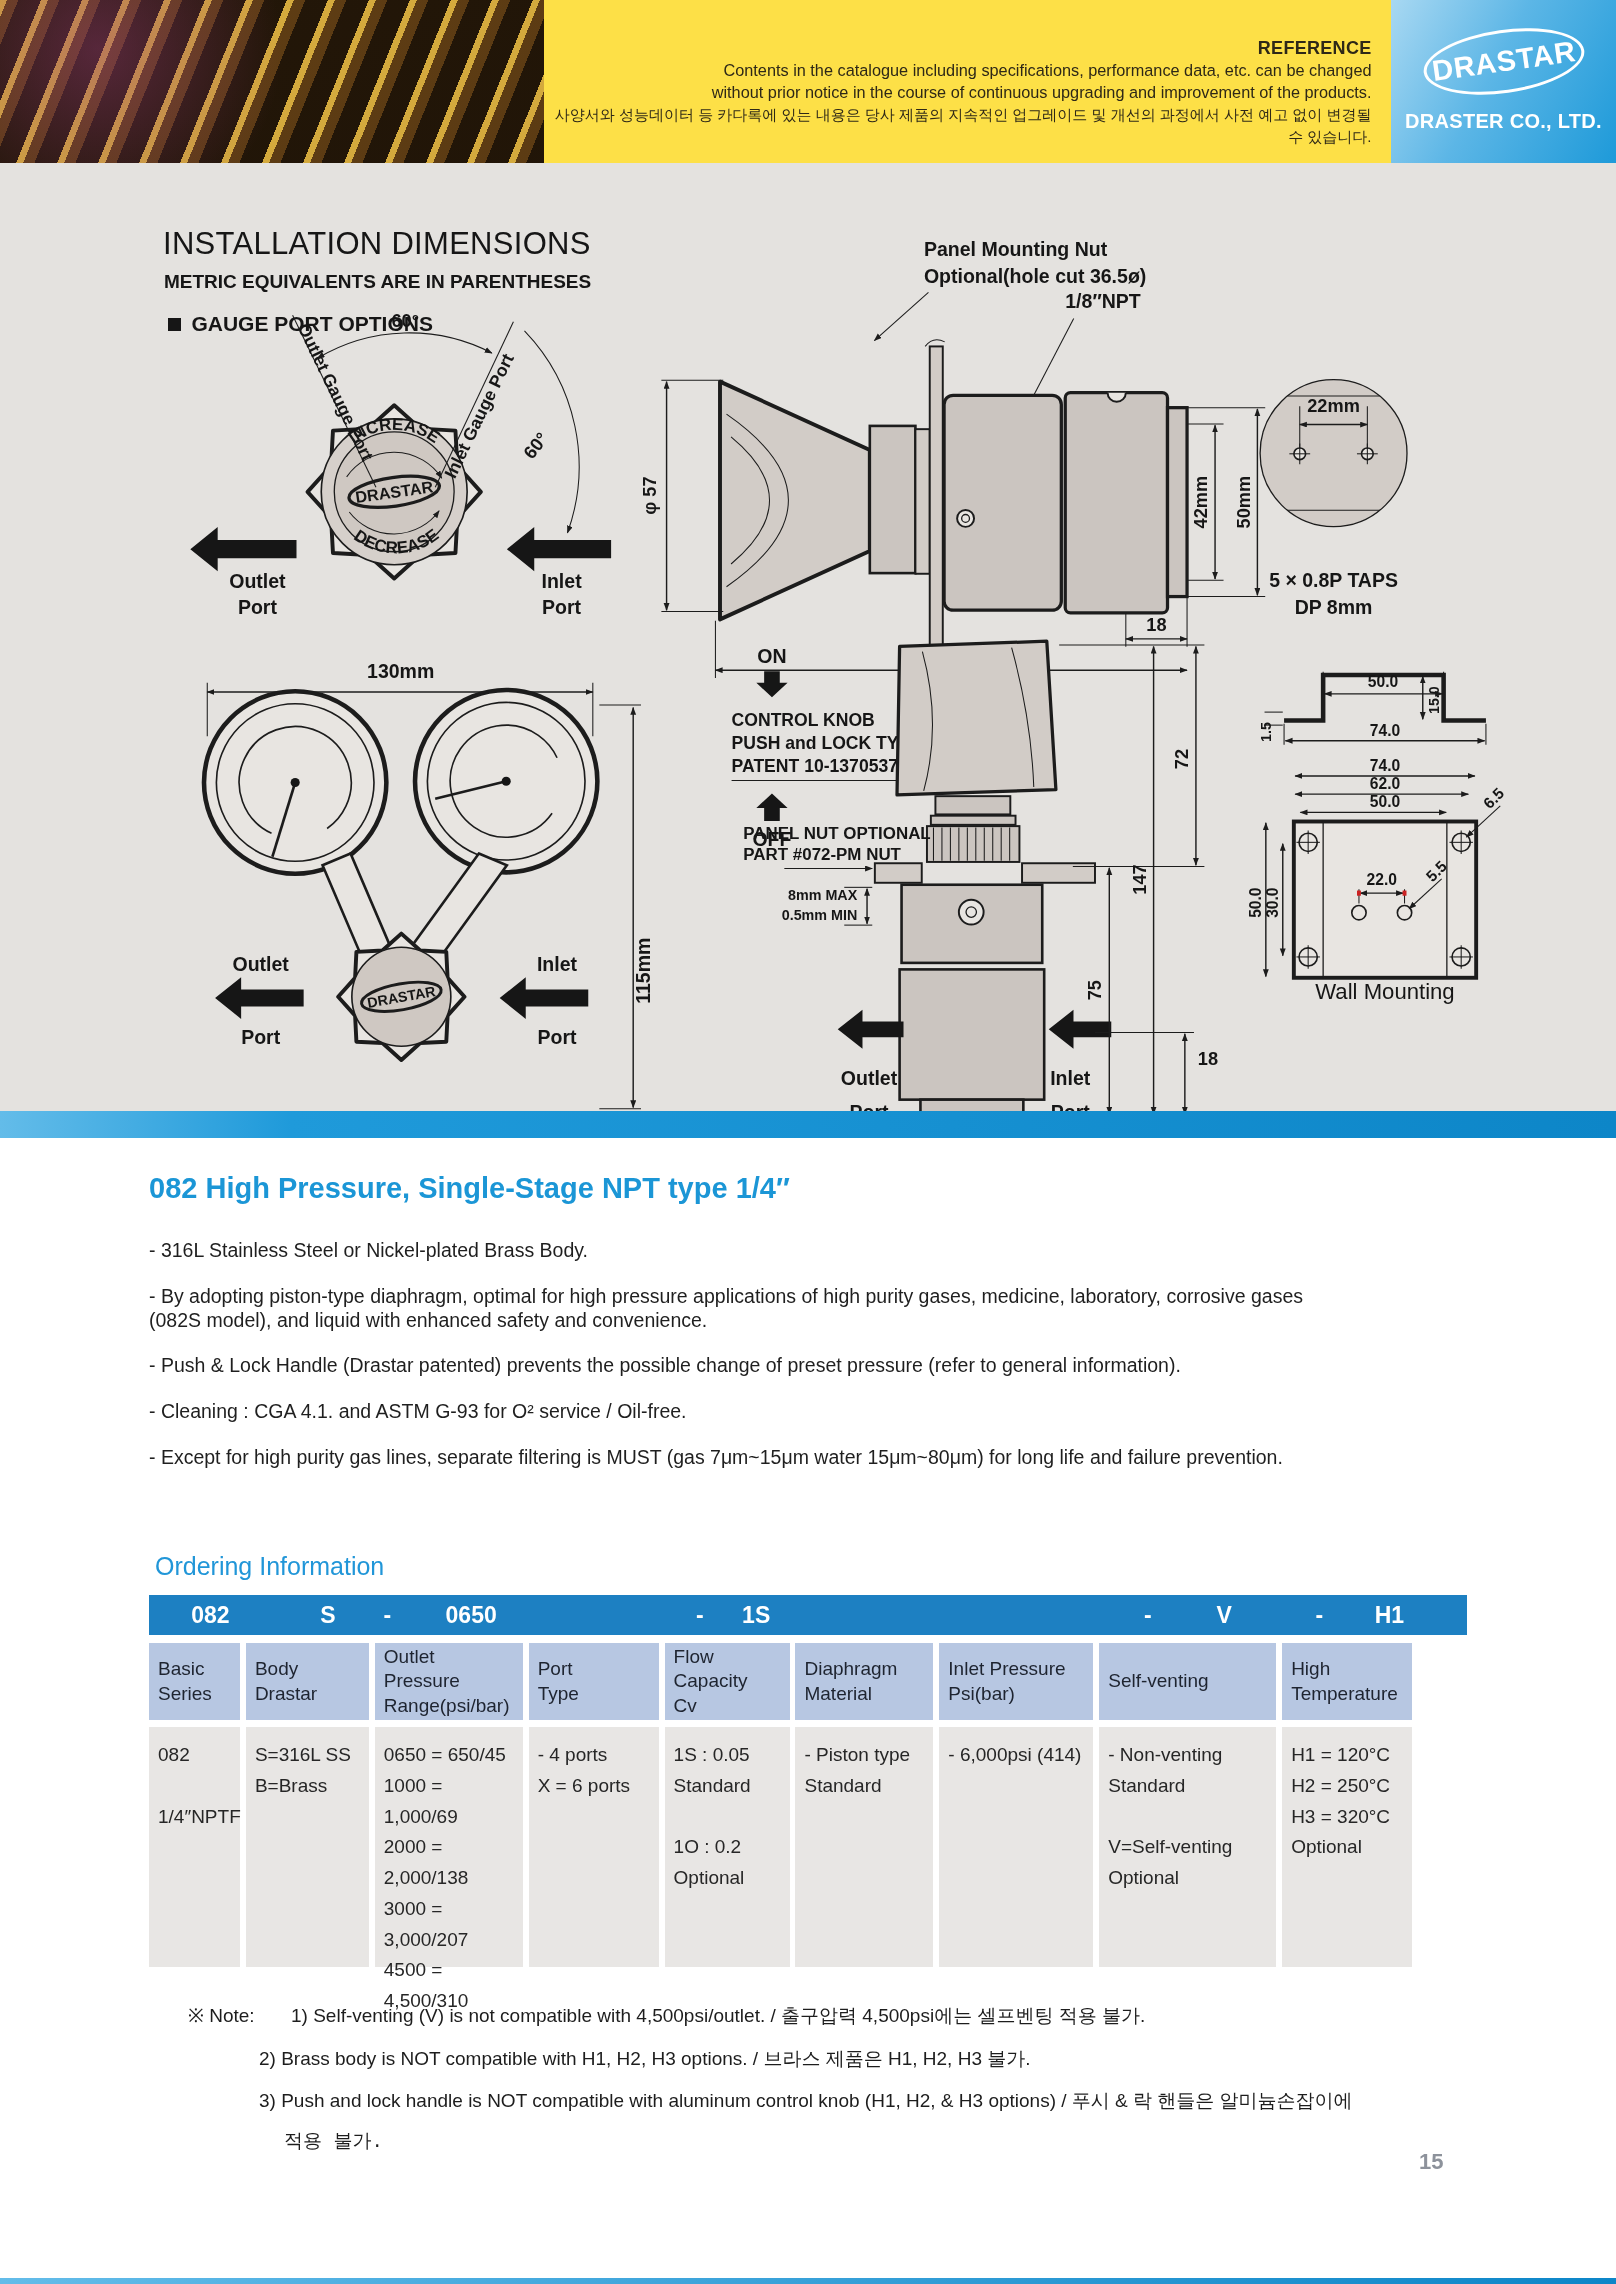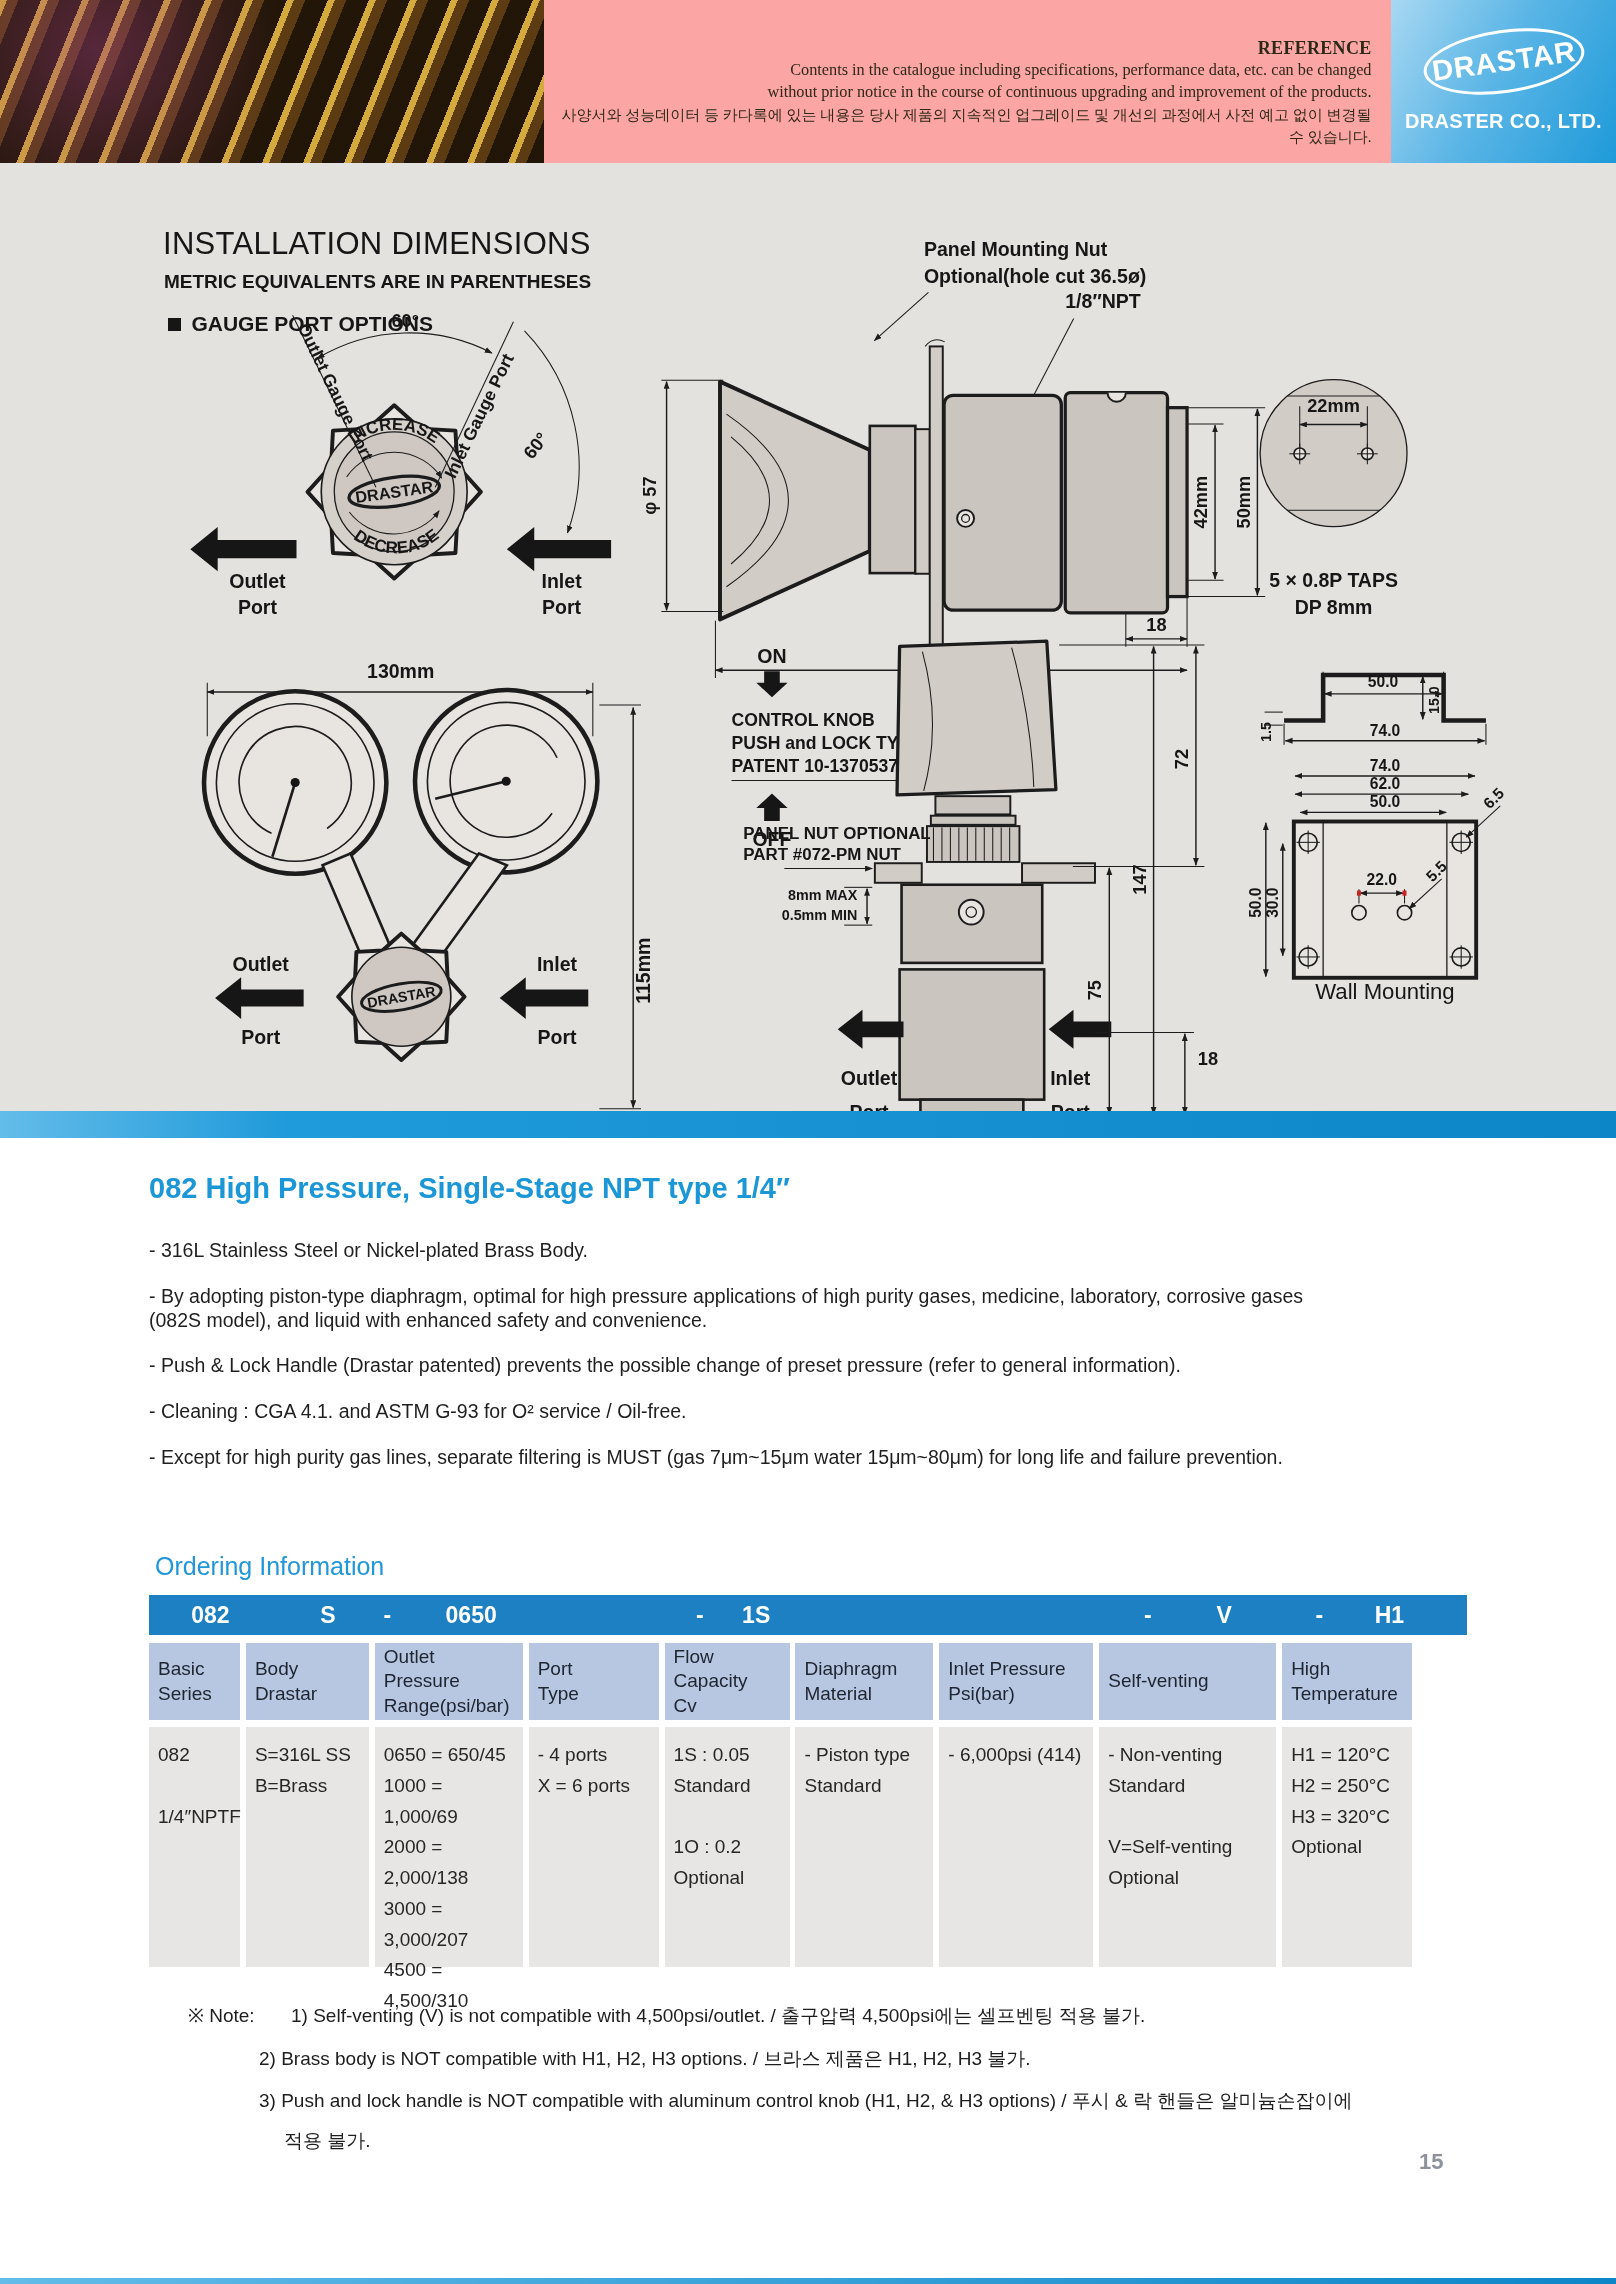--- a/index.html
+++ b/index.html
@@ -7,21 +7,21 @@
         font-family:"Liberation Sans",sans-serif;overflow:hidden;}
   .abs{position:absolute;}
   
   .header{position:absolute;left:0;top:0;width:1616px;height:163px;display:flex;}
   .photo{width:544px;height:163px;background-color:#201208;
     background-image:
       radial-gradient(circle at 18% 30%, rgba(150,60,120,.45), rgba(0,0,0,0) 40%),
       repeating-linear-gradient(112deg, rgba(222,178,64,.95) 0 6.5px, rgba(96,62,20,.95) 6.5px 17px, rgba(34,22,8,.95) 17px 38px),
       linear-gradient(160deg,#3a2410 0%,#140b04 70%);
     background-blend-mode:normal,normal,normal;}
-  .refband{flex:1;background:#fca5a5;color:#2e2817;text-align:right;padding:38px 19.5px 0 0;font-family:Liberation Serif, serif;}
+  .refband{flex:1;background:#fde047;color:#2e2817;text-align:right;padding:38px 19.5px 0 0;}
   .ref-title{font-size:18px;font-weight:bold;letter-spacing:0.3px;}
   .ref-line{font-size:16.3px;line-height:1.38;}
   .ref-kr{font-size:15px;line-height:1.5;}
   .logo-panel{width:225px;height:163px;background:linear-gradient(118deg,#a8d8f2 0%,#5cb6e6 45%,#1e9ad9 100%);
     display:flex;flex-direction:column;align-items:center;justify-content:center;}
   .logo-ellipse{width:156px;height:57px;border:3.9px solid #fff;border-radius:50%;
     transform:rotate(-8deg);display:flex;align-items:center;justify-content:center;}
   .logo-text{color:#fff;font-size:29px;font-weight:bold;letter-spacing:0.7px;transform:rotate(0deg);}
   .company{margin-top:17px;color:#fff;font-size:20px;font-weight:bold;letter-spacing:0.3px;}
   
@@ -60,21 +60,21 @@
   .tbody .cell{background:#e8e6e4;color:#262626;font-size:19px;line-height:1.62;
     padding:13px 9px;box-sizing:border-box;}
   .cell{margin-right:5.9px;white-space:pre-line;}
   .cell:last-child{margin-right:0;}
   .w0{width:91px}.w1{width:123px}.w2{width:148px}.w3{width:130px}.w4{width:125px}
   .w5{width:138px}.w6{width:154px}.w7{width:177px}.w8{width:130px}
   
   .notes{position:absolute;left:156px;top:2004px;width:1362px;font-size:19px;color:#1d1d1d;}
   .note-row{display:flex;margin-bottom:18px;line-height:1.3;}
   .note-prefix{width:103px;flex:none;margin-left:32px;}
-  .note-cont{margin-left:128px;margin-top:-3.9px;}
+  .note-cont{margin-left:128px;margin-top:-3.9px;font-family:Liberation Mono, monospace;}
   .pagenum{position:absolute;left:1419px;top:2149px;font-size:22px;font-weight:bold;color:#8d929b;}
 </style>
 </head>
 <body>
 
 <div class="page">
 
   <svg width="0" height="0" style="position:absolute">
     <defs>
       <marker id="arr" orient="auto-start-reverse" markerWidth="14" markerHeight="10" refX="11" refY="4.5" markerUnits="userSpaceOnUse">

